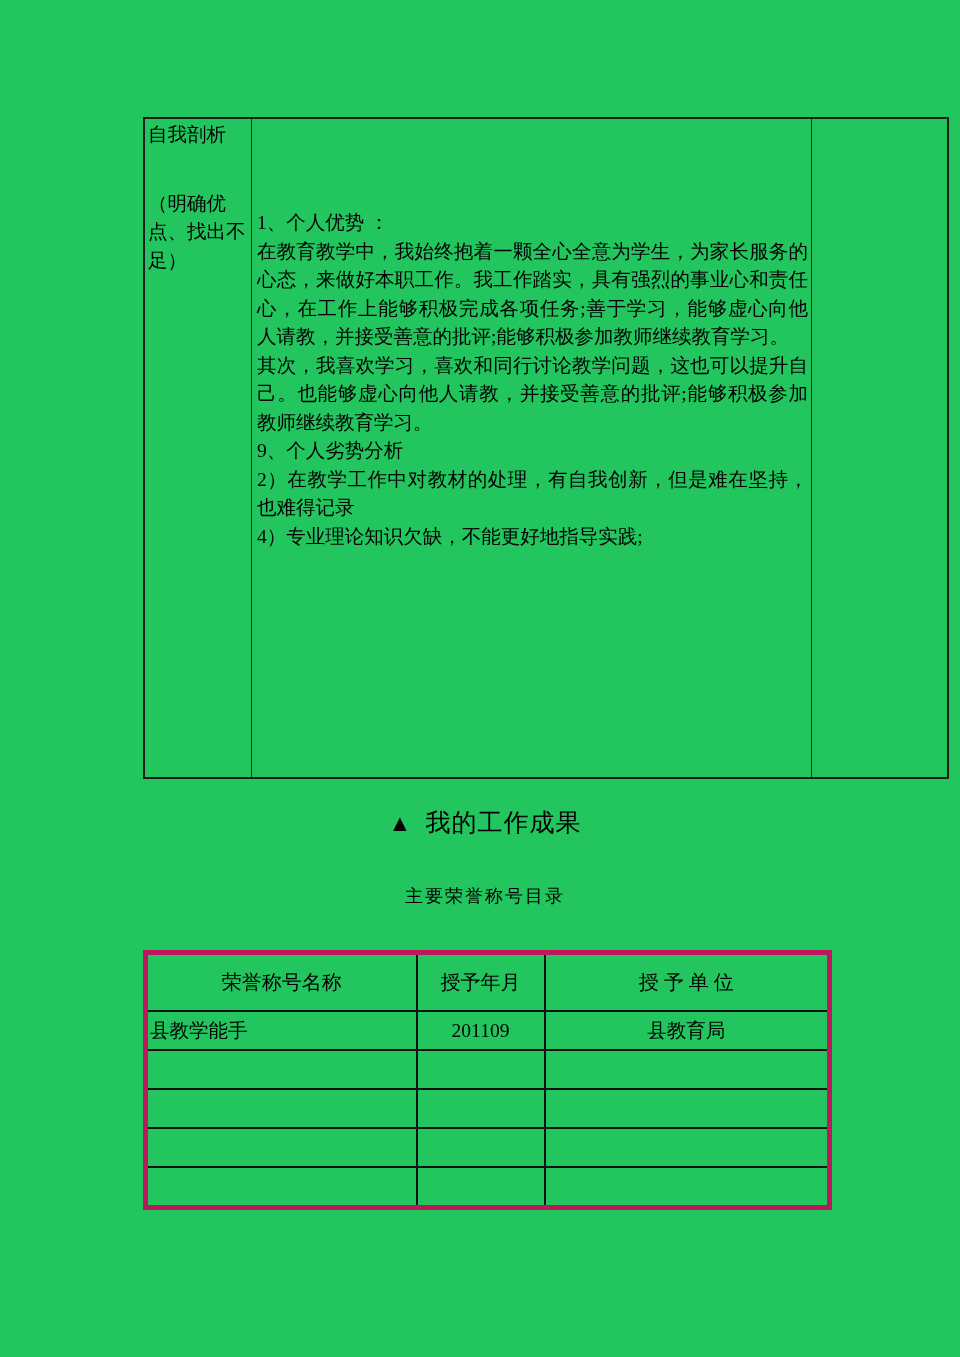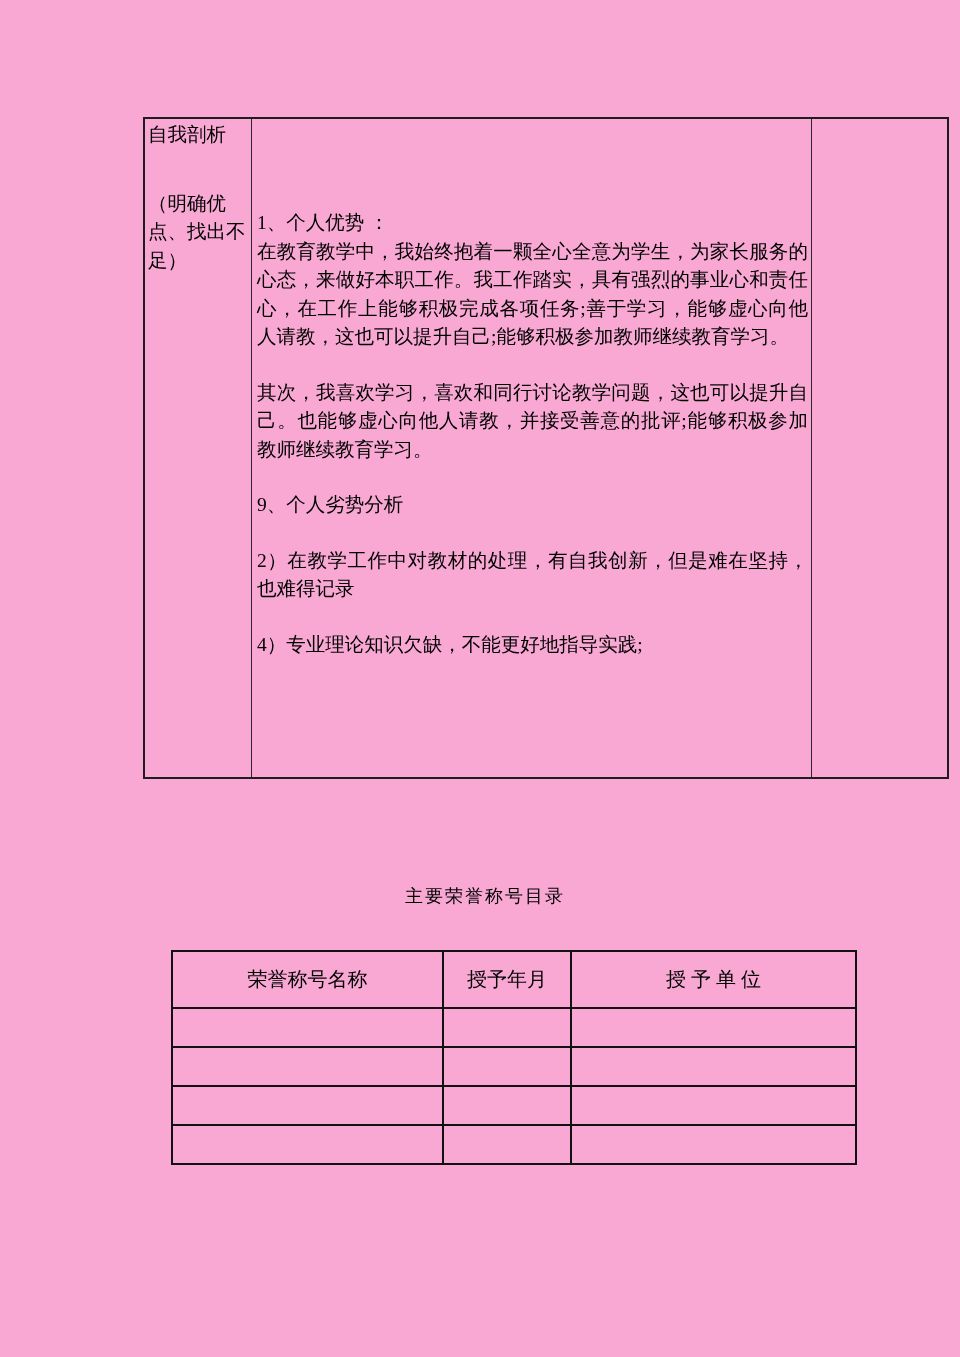--- a/index.html
+++ b/index.html
@@ -1,20 +1,20 @@
 <!DOCTYPE html>
 <html><head>
 <meta charset="utf-8">
 <style>
   html, body { margin: 0; padding: 0; background: #ffffff; }
   .page {
     position: relative;
     width: 960px;
     height: 1357px;
-    background: #f9a8d4;
+    background: #22c55e;
     color: #000000;
     font-family: "Liberation Serif", "DejaVu Serif", serif;
     overflow: hidden;
   }
 
   
   table.t1 {
     position: absolute;
     left: 143px;
     top: 117px;
@@ -39,21 +39,21 @@
   }
   .t1-label .note { margin-top: 40px; }
   td.t1-content {
     width: 551px;
     font-size: 19.5px;
     line-height: 28.5px;
     padding: 90px 3px 16px 5px;
     text-align: justify;
   }
   td.t1-content .blk { margin: 0; }
-  td.t1-content .gap { margin-top: 27px; }
+  td.t1-content .gap { }
   td.t1-right { width: 133px; }
 
   
   .section-title {
     position: absolute;
     left: 143px;
     top: 806px;
     width: 684px;
     text-align: center;
     font-size: 25px;
@@ -77,22 +77,21 @@
   }
 
   
   table.t2 {
     position: absolute;
     left: 143px;
     top: 950px;
     width: 684px;
     border-collapse: collapse;
     table-layout: fixed;
-    border: 2px solid #be185d;
-    margin-left: 28px;
+    border: 5px solid #be185d;
   }
   table.t2 th, table.t2 td {
     border: 2px solid #111111;
     overflow: hidden;
   }
   table.t2 th {
     height: 53px;
     font-weight: normal;
     font-size: 20px;
     text-align: center;
@@ -114,44 +113,52 @@
 
   <table class="t1">
     <tbody>
       <tr>
         <td class="t1-label">
           <div>自我剖析</div>
           <div class="note">（明确优点、找出不足）</div>
         </td>
         <td class="t1-content">
           <div class="blk">1、个人优势 ：</div>
-          <div class="blk">在教育教学中，我始终抱着一颗全心全意为学生，为家长服务的心态，来做好本职工作。我工作踏实，具有强烈的事业心和责任心，在工作上能够积极完成各项任务;善于学习，能够虚心向他人请教，这也可以提升自己;能够积极参加教师继续教育学习。</div>
+          <div class="blk">在教育教学中，我始终抱着一颗全心全意为学生，为家长服务的心态，来做好本职工作。我工作踏实，具有强烈的事业心和责任心，在工作上能够积极完成各项任务;善于学习，能够虚心向他人请教，并接受善意的批评;能够积极参加教师继续教育学习。</div>
           <div class="blk gap">其次，我喜欢学习，喜欢和同行讨论教学问题，这也可以提升自己。也能够虚心向他人请教，并接受善意的批评;能够积极参加教师继续教育学习。</div>
           <div class="blk gap">9、个人劣势分析</div>
           <div class="blk gap">2）在教学工作中对教材的处理，有自我创新，但是难在坚持，也难得记录</div>
           <div class="blk gap">4）专业理论知识欠缺，不能更好地指导实践;</div>
         </td>
         <td class="t1-right"></td>
       </tr>
     </tbody>
   </table>
 
+  <div class="section-title">
+    <span class="marker">▲</span><span>我的工作成果</span>
+  </div>
   <div class="section-subtitle">主要荣誉称号目录</div>
 
   <table class="t2">
     <colgroup>
       <col style="width:271px">
       <col style="width:128px">
       <col style="width:285px">
     </colgroup>
     <tbody>
       <tr>
         <th>荣誉称号名称</th>
         <th>授予年月</th>
         <th>授 予 单 位</th>
+      </tr>
+      <tr>
+        <td class="c1">县教学能手</td>
+        <td class="c2">201109</td>
+        <td class="c3">县教育局</td>
       </tr>
       <tr>
         <td class="c1"></td>
         <td class="c2"></td>
         <td class="c3"></td>
       </tr>
       <tr>
         <td class="c1"></td>
         <td class="c2"></td>
         <td class="c3"></td>

